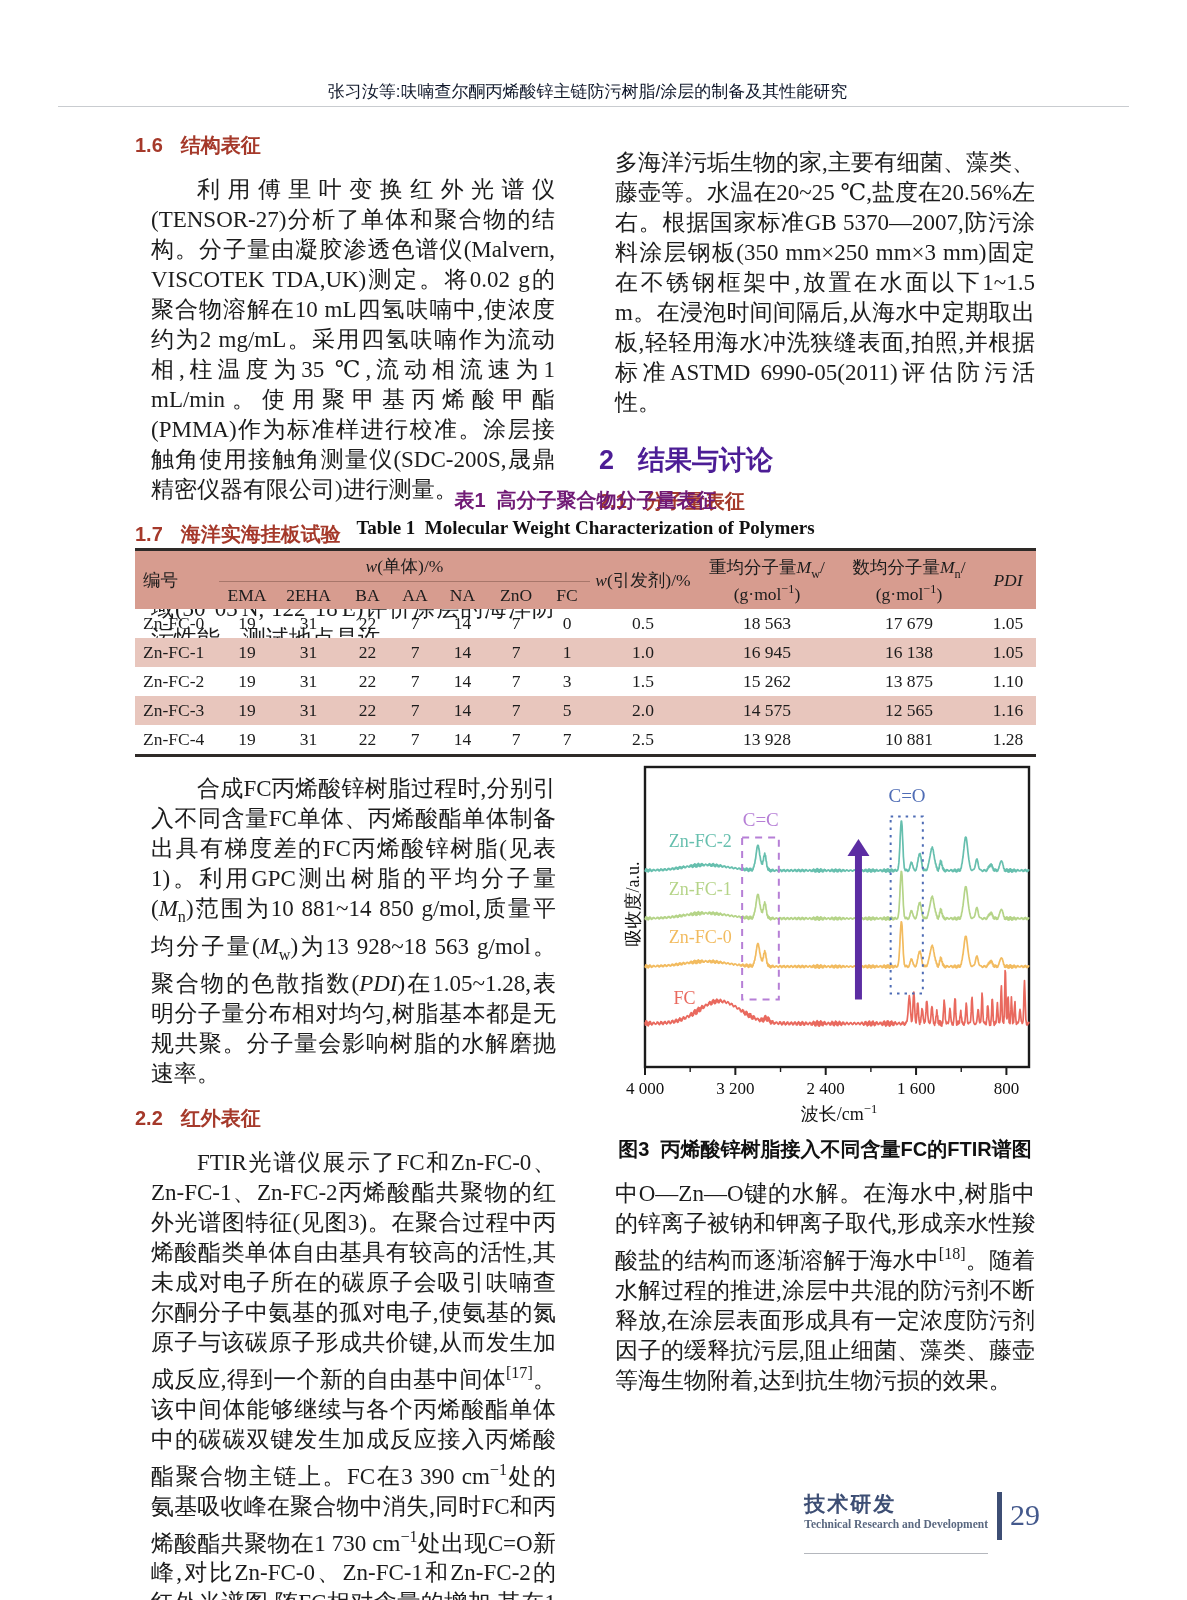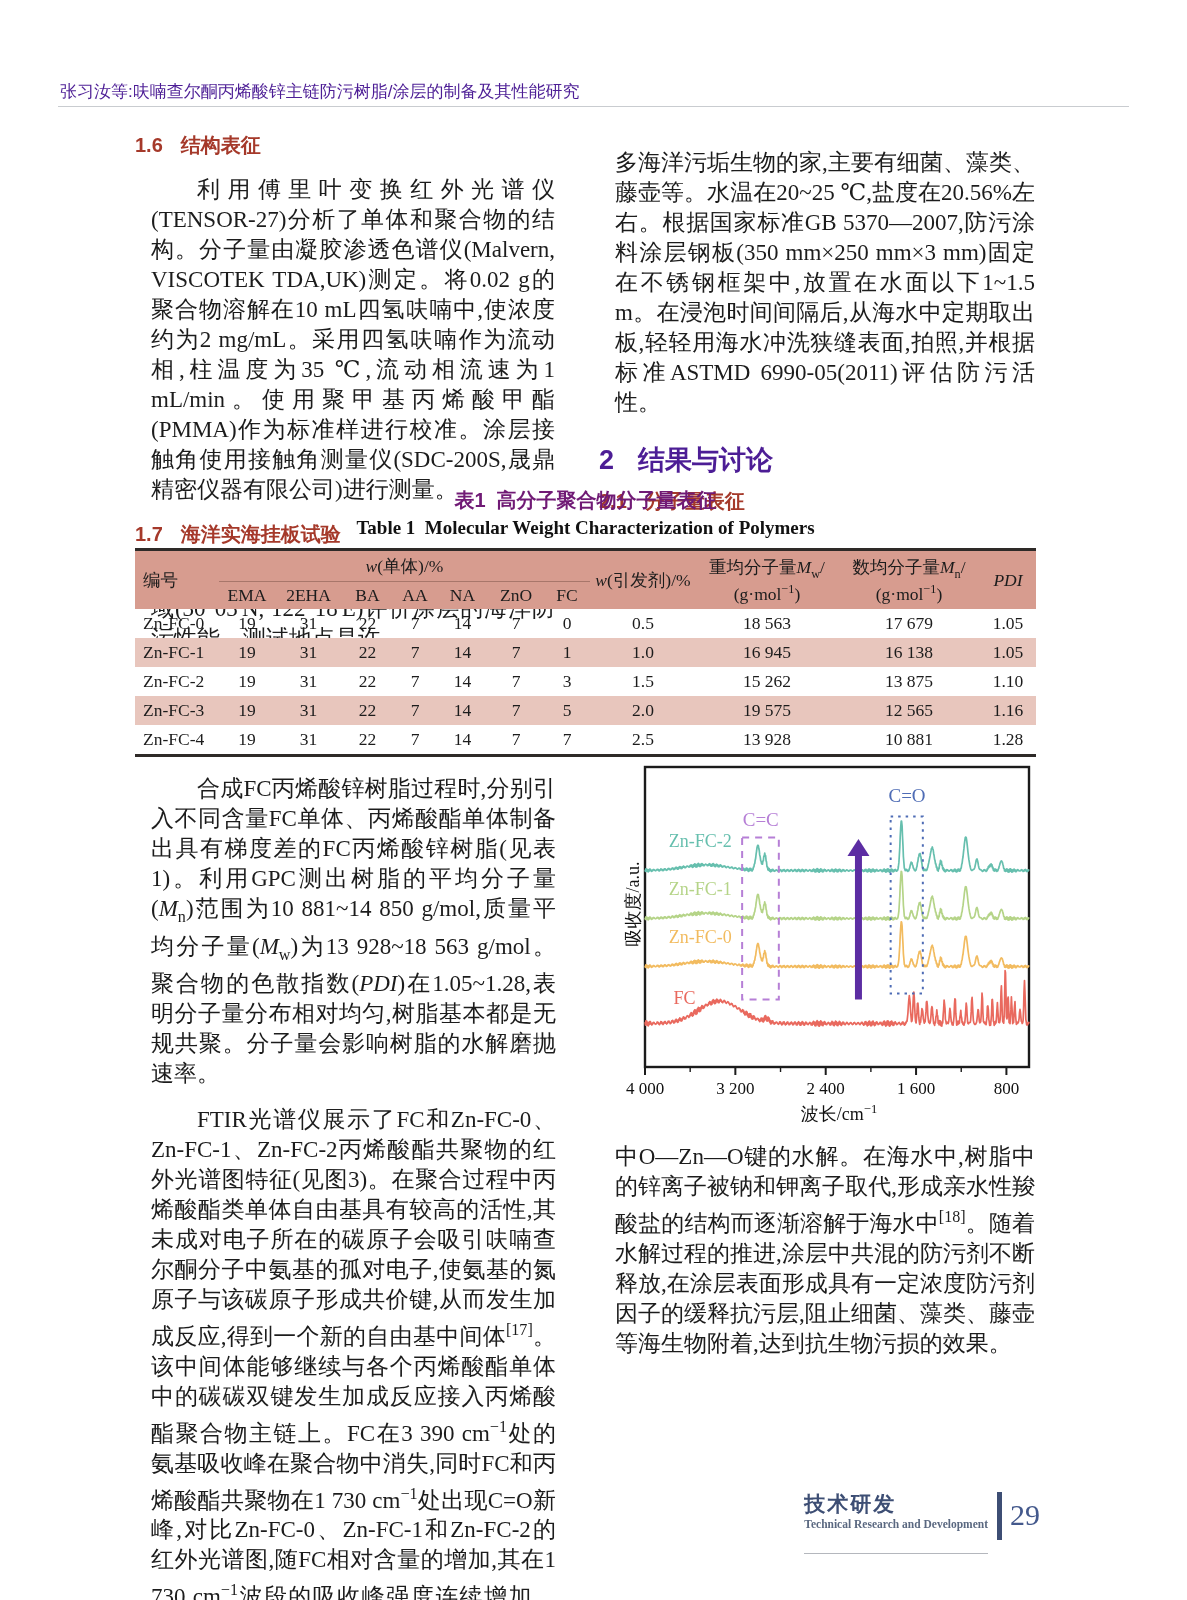--- a/index.html
+++ b/index.html
@@ -2,23 +2,23 @@
 <html><head>
 <meta charset="utf-8">
 <style>
   html,body{margin:0;padding:0;}
   body{
     width:1187px;height:1600px;position:relative;background:#ffffff;
     font-family:"Liberation Serif","DejaVu Serif",serif;color:#1c1c1c;
     overflow:hidden;
   }
   .running-header{
-    position:absolute;top:80px;left:60px;right:72px;text-align:left;
+    position:absolute;top:80px;left:60px;right:72px;text-align:center;
     font-family:"Liberation Sans","DejaVu Sans",sans-serif;
-    font-size:17px;color:#4c1d95;
+    font-size:17px;color:#0f172a;
   }
   .header-rule{position:absolute;top:106px;left:58px;width:1071px;height:1px;background:#c9ccd0;}
   .col{position:absolute;}
   .col-left-top{left:135px;top:132px;width:436px;}
   .col-right-top{left:599px;top:132px;width:452px;}
   .col-left-bottom{left:135px;top:758px;width:437px;}
   .figure-block{left:599px;top:762px;width:452px;}
   .para{font-size:23px;line-height:30px;text-align:justify;margin:16px;}
   .para.indent{text-indent:2em;}
   .sec-head{
@@ -187,21 +187,21 @@
           <tr class="shade">
             <td>Zn-FC-3</td>
             <td>19</td>
             <td>31</td>
             <td>22</td>
             <td>7</td>
             <td>14</td>
             <td>7</td>
             <td>5</td>
             <td>2.0</td>
-            <td>19 575</td>
+            <td>14 575</td>
             <td>12 565</td>
             <td>1.16</td>
           </tr>
           <tr>
             <td>Zn-FC-4</td>
             <td>19</td>
             <td>31</td>
             <td>22</td>
             <td>7</td>
             <td>14</td>
@@ -211,20 +211,23 @@
             <td>13 928</td>
             <td>10 881</td>
             <td>1.28</td>
           </tr>
         </tbody>
     </table>
   </section>
 
   <section class="col col-left-bottom">
     <p class="para indent">合成FC丙烯酸锌树脂过程时,分别引入不同含量FC单体、丙烯酸酯单体制备出具有梯度差的FC丙烯酸锌树脂(见表1)。利用GPC测出树脂的平均分子量(<i>M</i><sub>n</sub>)范围为10 881~14 850 g/mol,质量平均分子量(<i>M</i><sub>w</sub>)为13 928~18 563 g/mol。聚合物的色散指数(<i>PDI</i>)在1.05~1.28,表明分子量分布相对均匀,树脂基本都是无规共聚。分子量会影响树脂的水解磨抛速率。</p>
+    <h3 class="sec-head">
+      <span class="sec-num">2.2</span><span>红外表征</span>
+    </h3>
     <p class="para indent">FTIR光谱仪展示了FC和Zn-FC-0、Zn-FC-1、Zn-FC-2丙烯酸酯共聚物的红外光谱图特征(见图3)。在聚合过程中丙烯酸酯类单体自由基具有较高的活性,其未成对电子所在的碳原子会吸引呋喃查尔酮分子中氨基的孤对电子,使氨基的氮原子与该碳原子形成共价键,从而发生加成反应,得到一个新的自由基中间体<sup>[17]</sup>。该中间体能够继续与各个丙烯酸酯单体中的碳碳双键发生加成反应接入丙烯酸酯聚合物主链上。FC在3 390 cm<sup>−1</sup>处的氨基吸收峰在聚合物中消失,同时FC和丙烯酸酯共聚物在1 730 cm<sup>−1</sup>处出现C=O新峰,对比Zn-FC-0、Zn-FC-1和Zn-FC-2的红外光谱图,随FC相对含量的增加,其在1 730 cm<sup>−1</sup>波段的吸收峰强度连续增加。表明FC单体与EMA、2-EHA、BA共同参与聚合。</p>
     <h3 class="sec-head">
       <span class="sec-num">2.3</span><span>亲水性水解速率测试</span>
     </h3>
     <p class="para indent">所合成的聚丙烯酸树脂的水解机理是基于主链</p>
   </section>
 
   <section class="col figure-block">
     <div class="fig-plot">
       <div class="fig-ylabel">吸收度/a.u.</div>
@@ -254,20 +257,21 @@
           <text x="45.529411764705884" y="241.5" text-anchor="middle" font-size="18" fill="#e9695e">FC</text>
           <rect x="103.12941176470588" y="75.5" width="36.70588235294116" height="162" fill="none" stroke="#b67fd6" stroke-width="2" stroke-dasharray="7 6"></rect>
           <text x="121.76470588235293" y="63.49999999999997" text-anchor="middle" font-size="19" fill="#b67fd6">C=C</text>
           <rect x="251.6470588235294" y="54.5" width="32.188235294117646" height="177" fill="none" stroke="#4e6cb5" stroke-width="2" stroke-dasharray="2.5 5"></rect>
           <text x="268.0235294117647" y="39.5" text-anchor="middle" font-size="19" fill="#4e6cb5">C=O</text>
           <line x1="219.45882352941177" y1="237.5" x2="219.45882352941177" y2="93" stroke="#5c2da3" stroke-width="7"></line>
           <polygon points="208.45882352941177,94 230.45882352941177,94 219.45882352941177,77" fill="#5c2da3"></polygon>
         </svg>
     </div>
     <div class="fig-xlabel">波长/cm<sup>−1</sup></div>
+    <div class="fig-caption-cn">图3&nbsp;&nbsp;丙烯酸锌树脂接入不同含量FC的FTIR谱图</div>
     <div class="fig-text">
       <p class="para">中O—Zn—O键的水解。在海水中,树脂中的锌离子被钠和钾离子取代,形成亲水性羧酸盐的结构而逐渐溶解于海水中<sup>[18]</sup>。随着水解过程的推进,涂层中共混的防污剂不断释放,在涂层表面形成具有一定浓度防污剂因子的缓释抗污层,阻止细菌、藻类、藤壶等海生物附着,达到抗生物污损的效果。</p>
     </div>
   </section>
 
   <div class="footer">
     <div class="footer-textcol">
       <div class="footer-cn">技术研发</div>
       <div class="footer-en">Technical Research and Development</div>
     </div>

